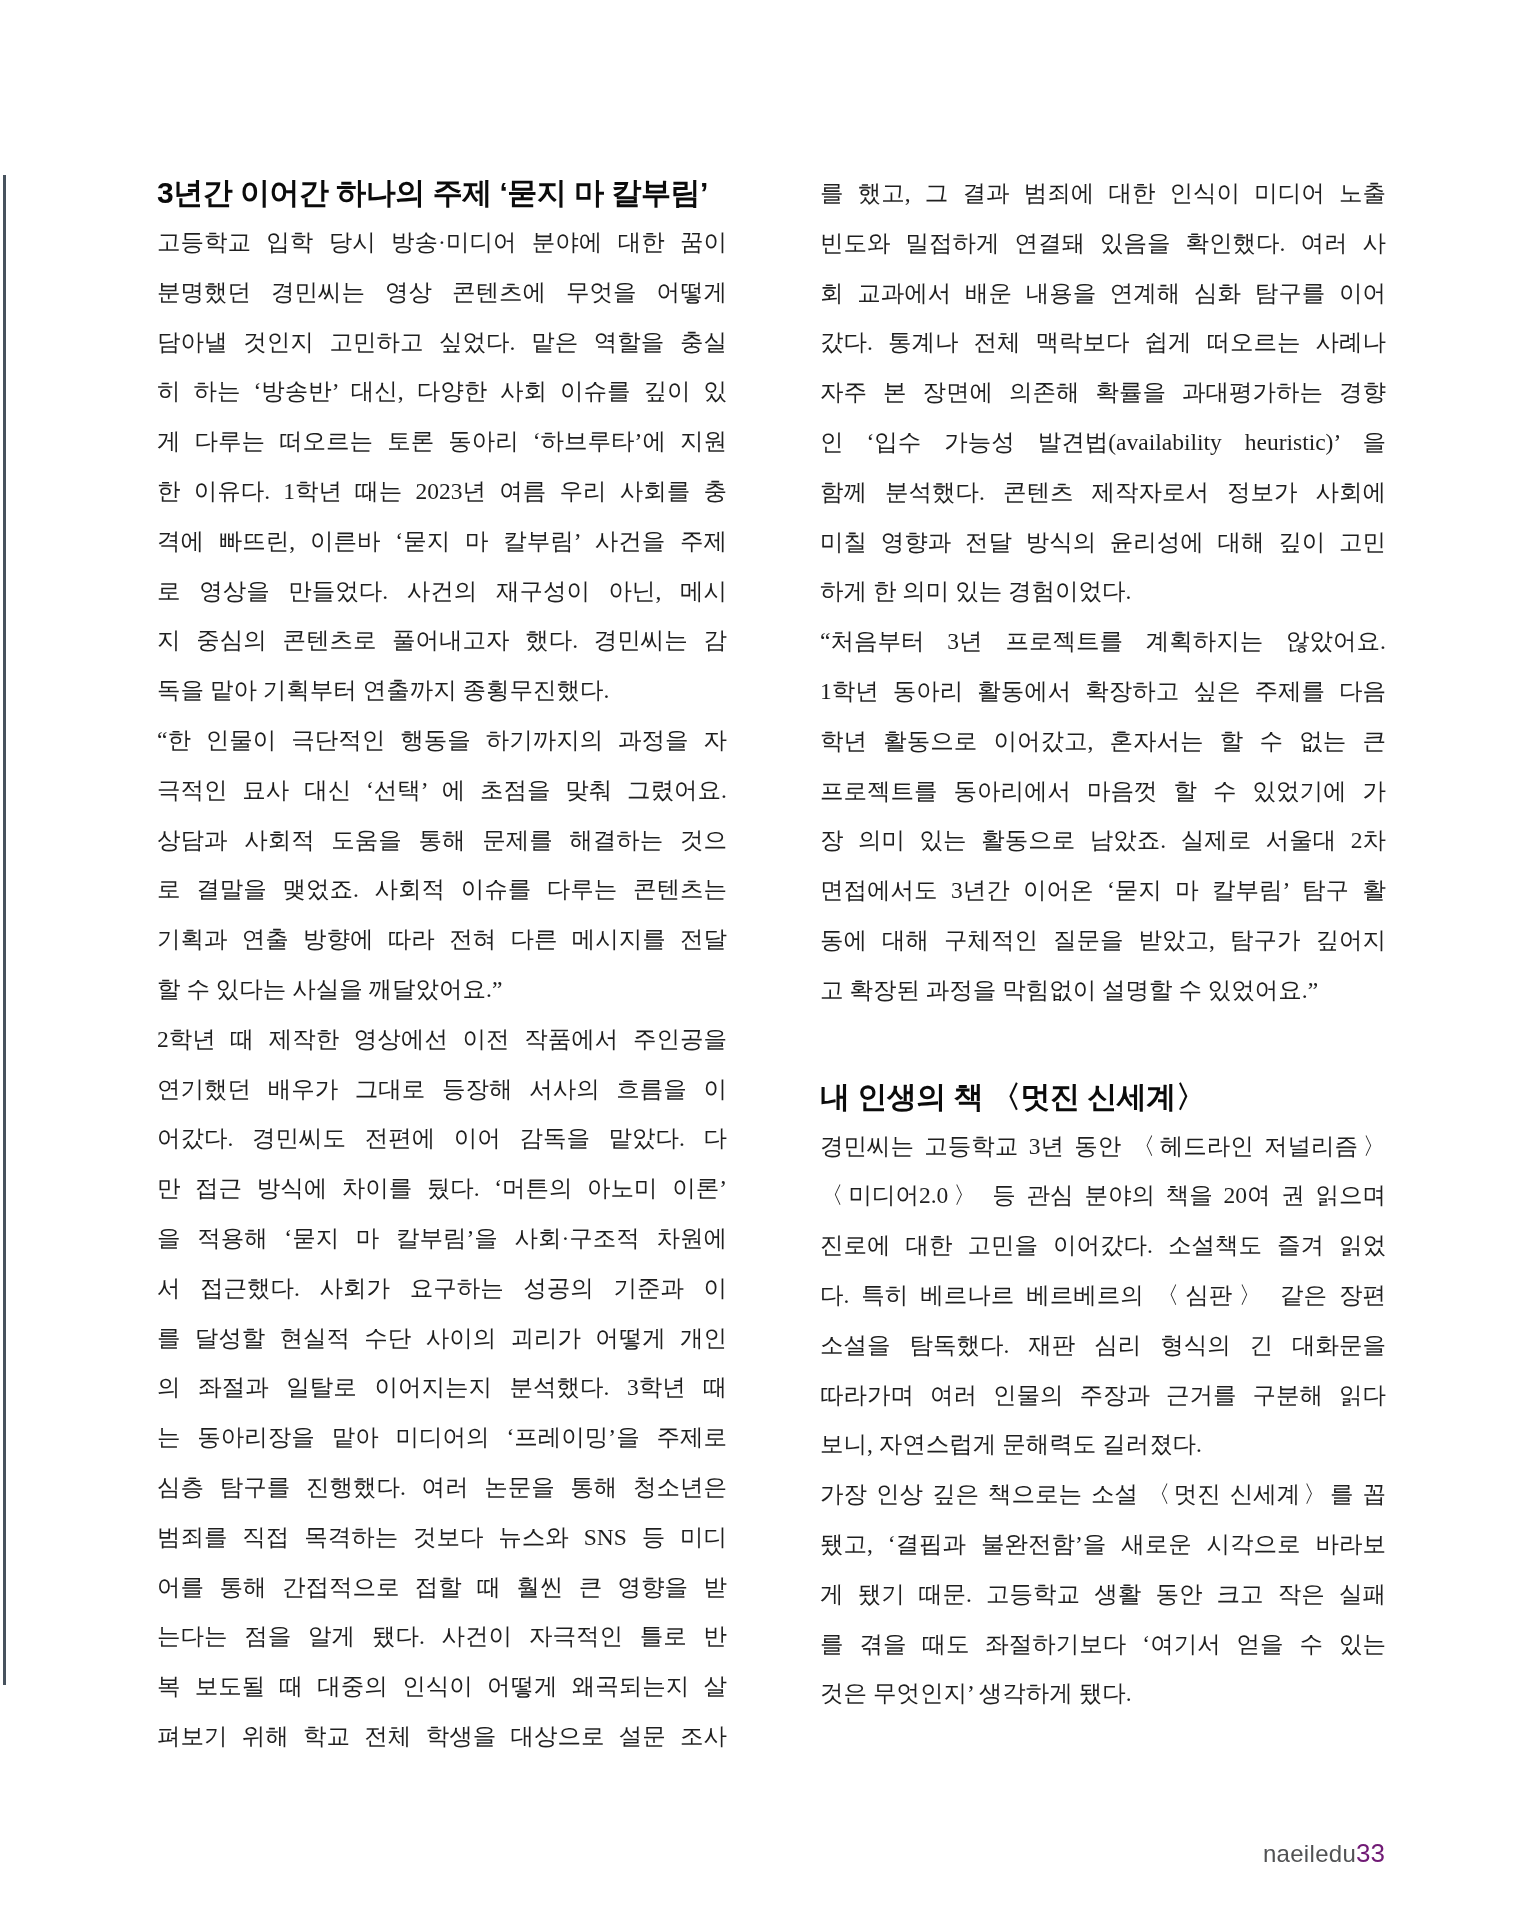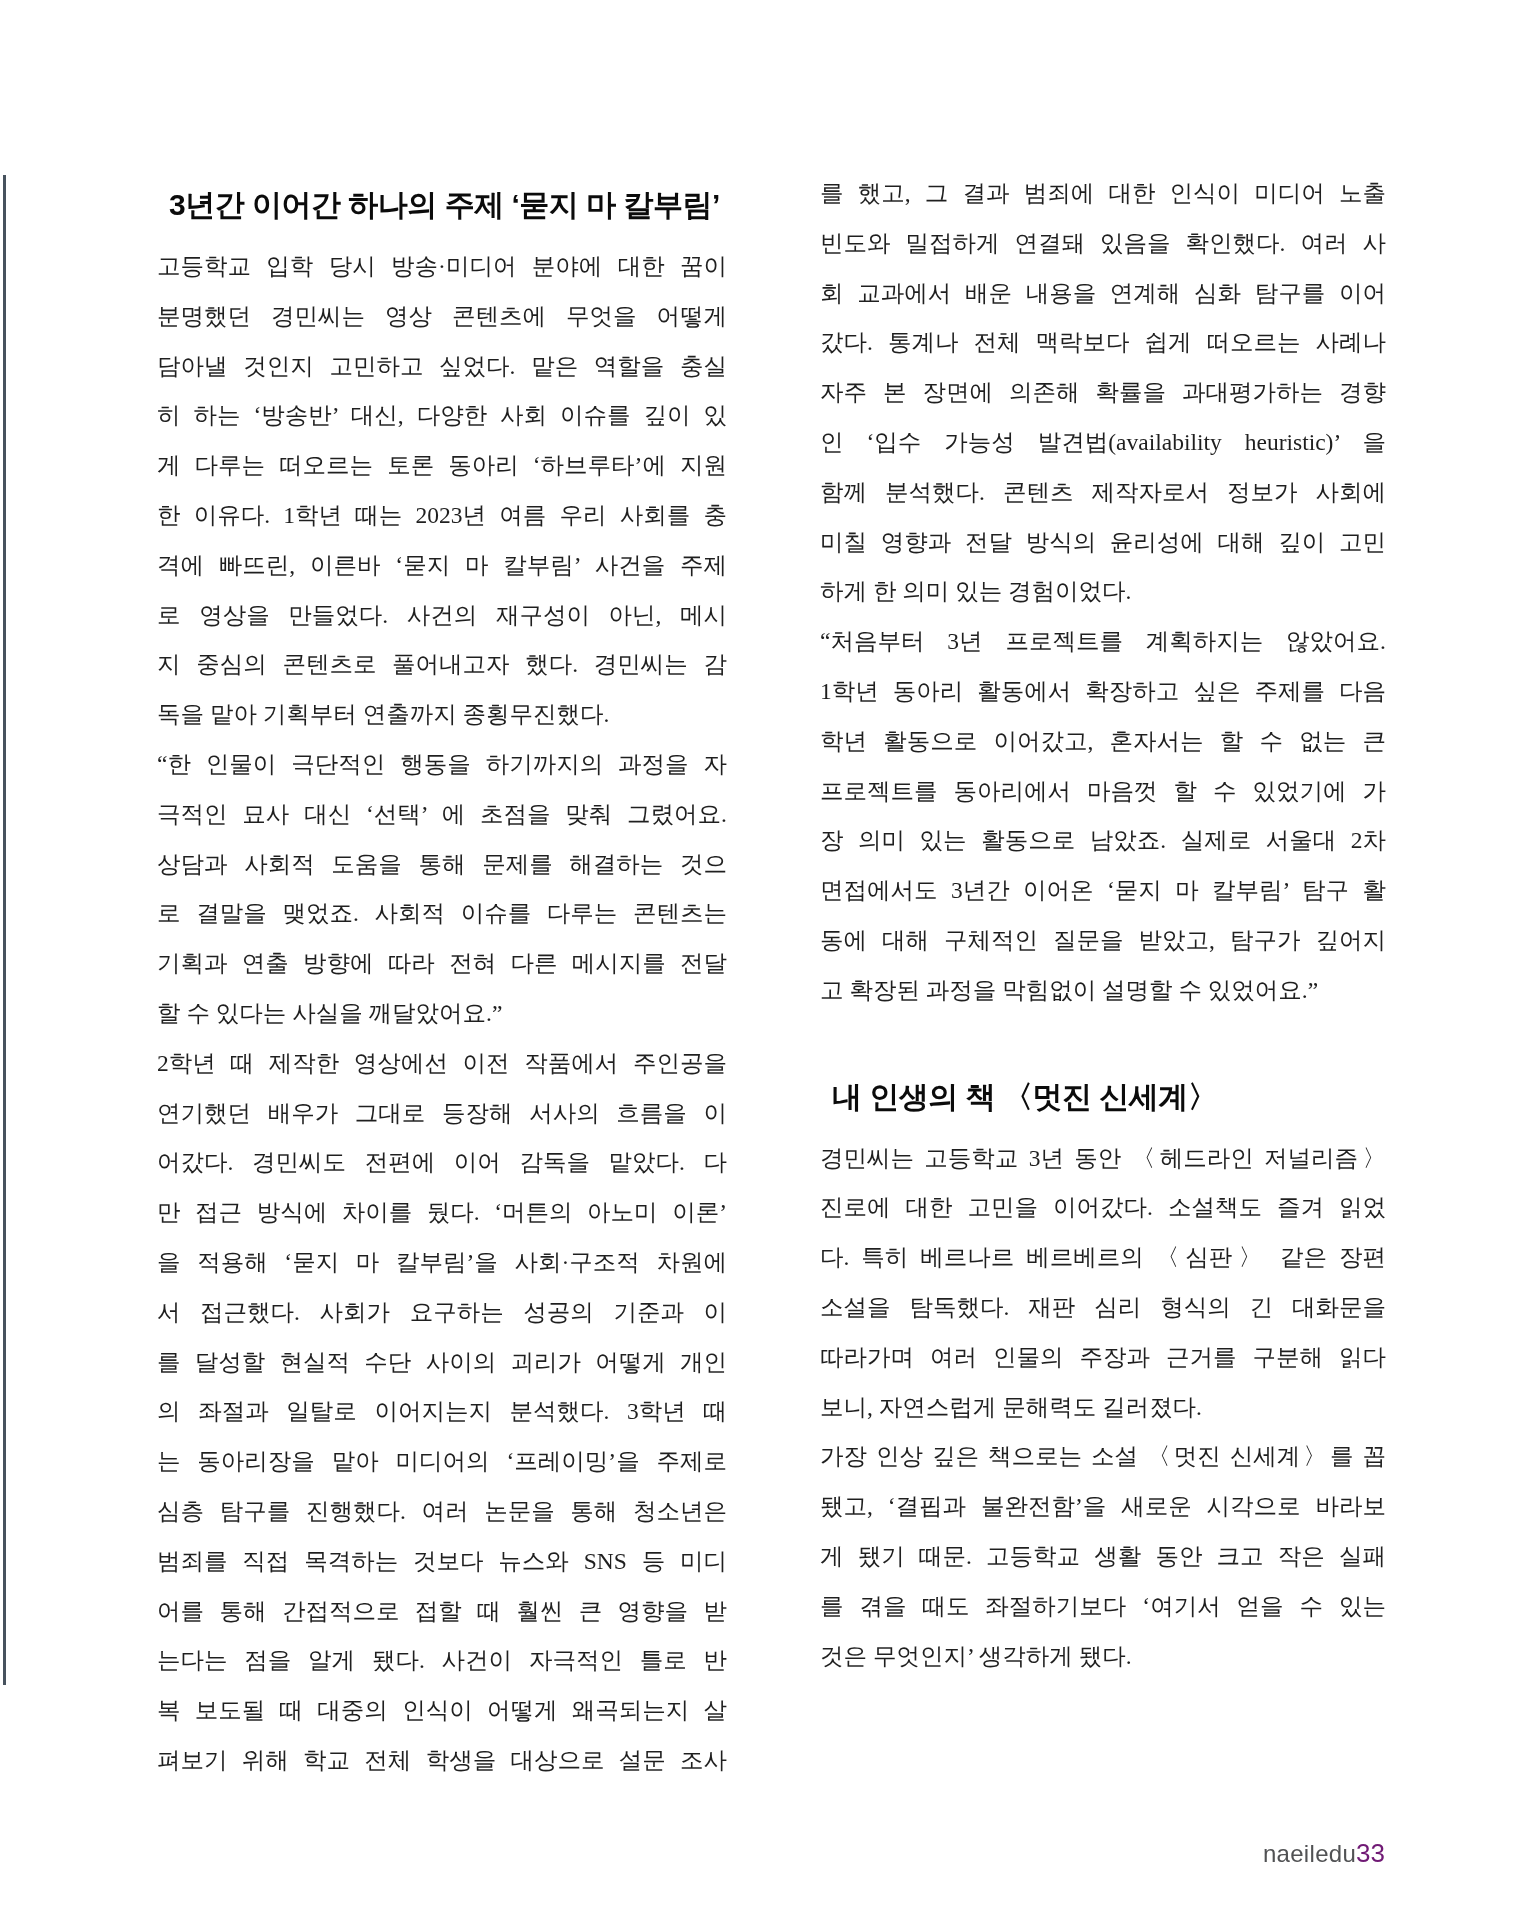--- a/index.html
+++ b/index.html
@@ -29,21 +29,21 @@
     left: 157px;
     top: 168px;
     width: 570px;
   }
   .col-right {
     left: 820px;
     top: 169px;
     width: 566px;
   }
   .headline {
-    margin: 12px;
+    margin: 0;
     font-family: "Liberation Sans", "DejaVu Sans", sans-serif;
     font-weight: 700;
     font-size: 30px;
     line-height: 50px;
     color: #0b0b0b;
     letter-spacing: -0.5px;
     white-space: nowrap;
   }
   .headline-2 {
     margin-top: 56px;
@@ -143,20 +143,21 @@
         <div class="bline">학년 활동으로 이어갔고, 혼자서는 할 수 없는 큰</div>
         <div class="bline">프로젝트를 동아리에서 마음껏 할 수 있었기에 가</div>
         <div class="bline">장 의미 있는 활동으로 남았죠. 실제로 서울대 2차</div>
         <div class="bline">면접에서도 3년간 이어온 ‘묻지 마 칼부림’ 탐구 활</div>
         <div class="bline">동에 대해 구체적인 질문을 받았고, 탐구가 깊어지</div>
         <div class="bline pend">고 확장된 과정을 막힘없이 설명할 수 있었어요.”</div>
       </div>
     <h2 class="headline headline-2">내 인생의 책 〈멋진 신세계〉</h2>
     <div class="body-lines">
         <div class="bline">경민씨는 고등학교 3년 동안 〈헤드라인 저널리즘〉</div>
+        <div class="bline">〈미디어2.0〉 등 관심 분야의 책을 20여 권 읽으며</div>
         <div class="bline">진로에 대한 고민을 이어갔다. 소설책도 즐겨 읽었</div>
         <div class="bline">다. 특히 베르나르 베르베르의 〈심판〉 같은 장편</div>
         <div class="bline">소설을 탐독했다. 재판 심리 형식의 긴 대화문을</div>
         <div class="bline">따라가며 여러 인물의 주장과 근거를 구분해 읽다</div>
         <div class="bline pend">보니, 자연스럽게 문해력도 길러졌다.</div>
         <div class="bline">가장 인상 깊은 책으로는 소설 〈멋진 신세계〉를 꼽</div>
         <div class="bline">됐고, ‘결핍과 불완전함’을 새로운 시각으로 바라보</div>
         <div class="bline">게 됐기 때문. 고등학교 생활 동안 크고 작은 실패</div>
         <div class="bline">를 겪을 때도 좌절하기보다 ‘여기서 얻을 수 있는</div>
         <div class="bline pend">것은 무엇인지’ 생각하게 됐다.</div>

